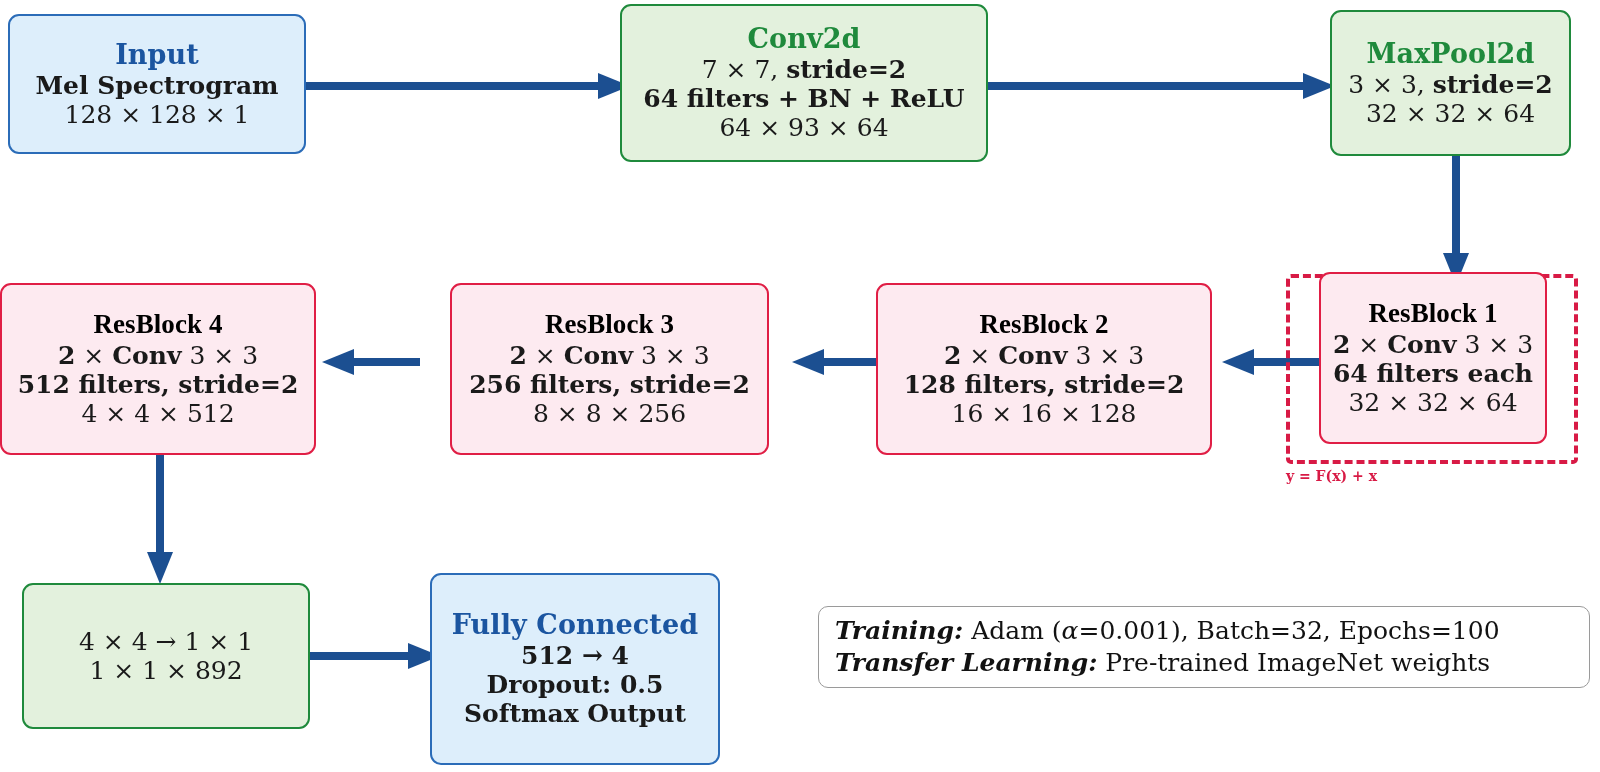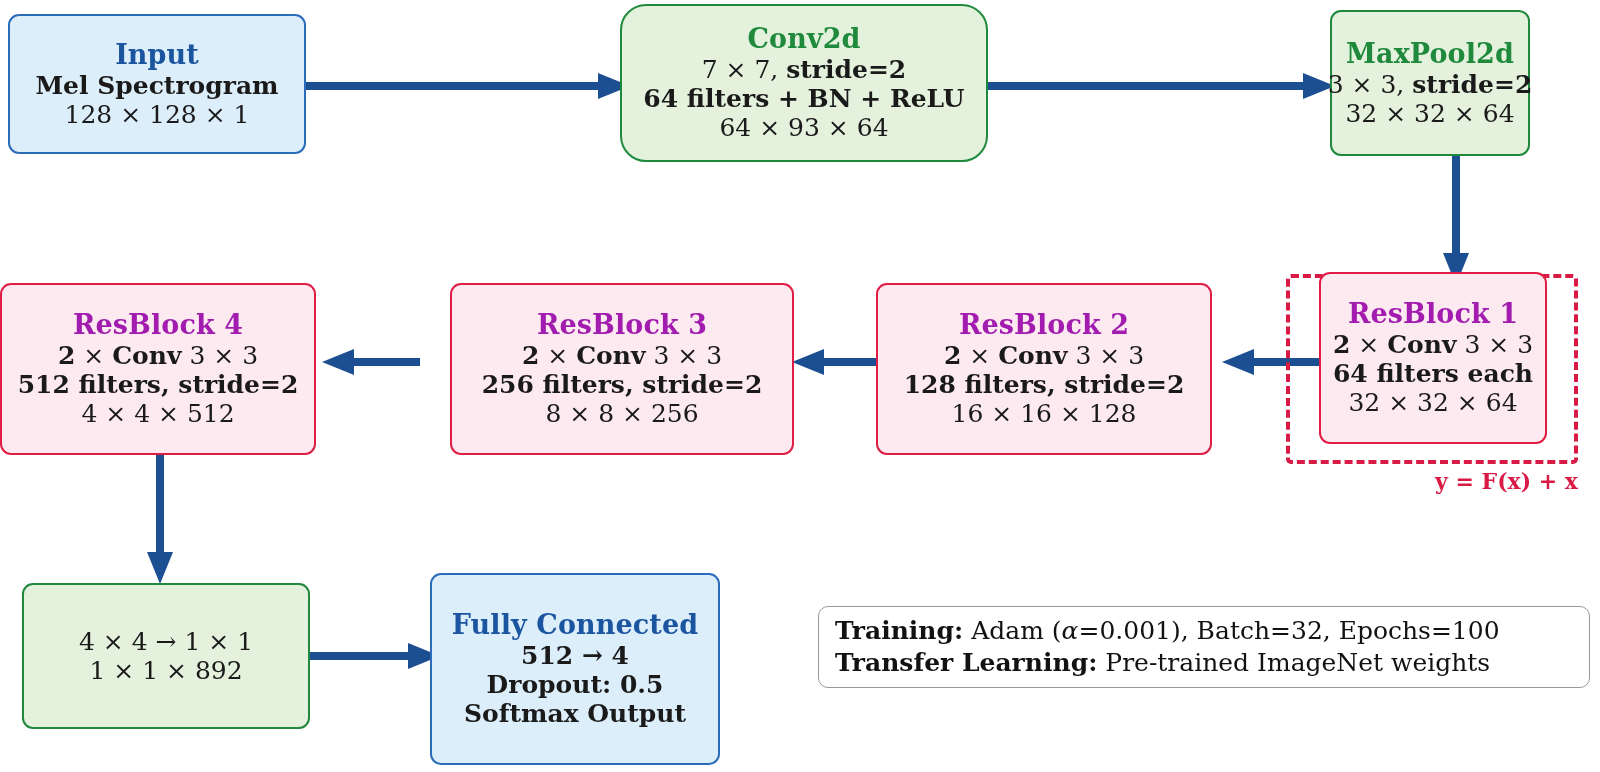--- a/index.html
+++ b/index.html
@@ -56,36 +56,36 @@
     background: #e3f1dd;
     border: 2.4px solid #1f8a3c;
   }
   .n-green .title { color: #1f8a3c; }
 
   
   .n-pink {
     background: #fdeaf0;
     border: 2.2px solid #e01e45;
   }
-  .n-pink .title { color: #a21caf; }
+  .n-pink .title { color: #000000; font-family: Liberation Serif, serif; }
 
   
   .res-wrap {
     position: absolute;
     box-sizing: border-box;
     border: 4px dashed #d81a45;
     border-radius: 5px;
     z-index: 2;
   }
   .res-formula {
     position: absolute;
-    text-align: right;
+    text-align: left;
     color: #d81a45;
     font-weight: bold;
-    font-size: 22px;
+    font-size: 14px;
     z-index: 3;
     white-space: nowrap;
   }
 
   
   .infobox {
     position: absolute;
     box-sizing: border-box;
     background: #ffffff;
     border: 1.8px solid #9a9a9a;
@@ -95,21 +95,21 @@
     justify-content: center;
     padding: 6px 16px;
     z-index: 3;
   }
   .infobox .row {
     font-size: 25px;
     color: #121212;
     white-space: nowrap;
     line-height: 1.30;
   }
-  .infobox .row .k { font-weight: bold; }
+  .infobox .row .k { font-weight: bold; font-style: italic; }
   .infobox .row .v { font-weight: normal; }
   .alpha { font-style: italic; }
 
   
   .arrow { position: absolute; z-index: 1; }
   .arrow svg { display: block; overflow: visible; }
 </style>
 </head>
 <body>
 
@@ -173,48 +173,48 @@
 
   <div class="res-wrap" style="left:1286px; top:274px; width:292px; height:190px;"></div>
   <div class="res-formula" style="left:1286px; top:468px; width:292px;">y = F(x) + x</div>
 
   <div class="node n-blue" style="left:8px; top:14px; width:298px; height:140px;">
     <div class="title">Input</div>
     <div class="line b">Mel Spectrogram</div>
     <div class="line">128 × 128 × 1</div>
   </div>
 
-  <div class="node n-green" style="left:620px; top:4px; width:368px; height:158px;border-radius:26px;">
+  <div class="node n-green" style="left:620px; top:4px; width:368px; height:158px;">
     <div class="title">Conv2d</div>
     <div class="line">7 × 7, <span class="bb">stride=2</span></div>
     <div class="line b">64 filters + BN + ReLU</div>
     <div class="line">64 × 93 × 64</div>
   </div>
 
-  <div class="node n-green" style="left:1330px; top:10px; width:200px; height:146px;">
+  <div class="node n-green" style="left:1330px; top:10px; width:241px; height:146px;">
     <div class="title">MaxPool2d</div>
     <div class="line">3 × 3, <span class="bb">stride=2</span></div>
     <div class="line">32 × 32 × 64</div>
   </div>
 
   <div class="node n-pink" style="left:1319px; top:272px; width:228px; height:172px;">
     <div class="title">ResBlock 1</div>
     <div class="line"><span class="bb">2</span> × <span class="bb">Conv</span> 3 × 3</div>
     <div class="line b">64 filters each</div>
     <div class="line">32 × 32 × 64</div>
   </div>
 
   <div class="node n-pink" style="left:876px; top:283px; width:336px; height:172px;">
     <div class="title">ResBlock 2</div>
     <div class="line"><span class="bb">2</span> × <span class="bb">Conv</span> 3 × 3</div>
     <div class="line b">128 filters, stride=2</div>
     <div class="line">16 × 16 × 128</div>
   </div>
 
-  <div class="node n-pink" style="left:450px; top:283px; width:344px; height:172px;">
+  <div class="node n-pink" style="left:450px; top:283px; width:319px; height:172px;">
     <div class="title">ResBlock 3</div>
     <div class="line"><span class="bb">2</span> × <span class="bb">Conv</span> 3 × 3</div>
     <div class="line b">256 filters, stride=2</div>
     <div class="line">8 × 8 × 256</div>
   </div>
 
   <div class="node n-pink" style="left:0px; top:283px; width:316px; height:172px;">
     <div class="title">ResBlock 4</div>
     <div class="line"><span class="bb">2</span> × <span class="bb">Conv</span> 3 × 3</div>
     <div class="line b">512 filters, stride=2</div>

